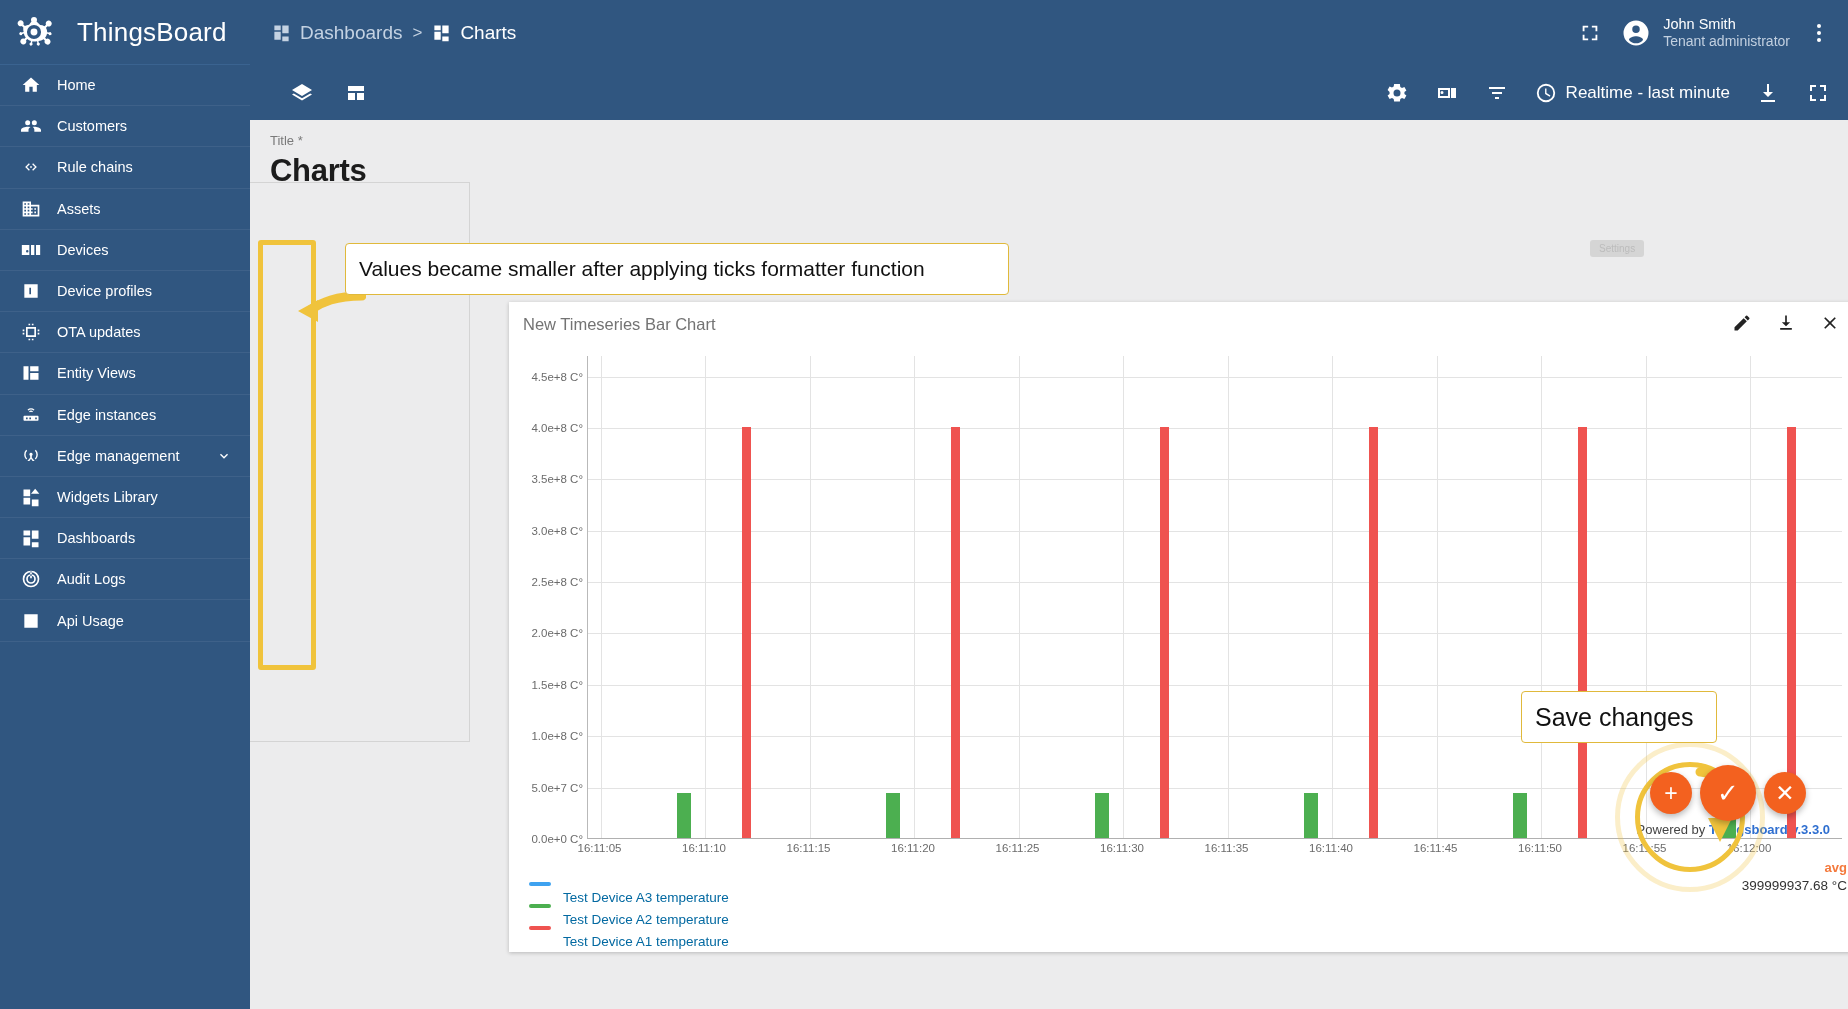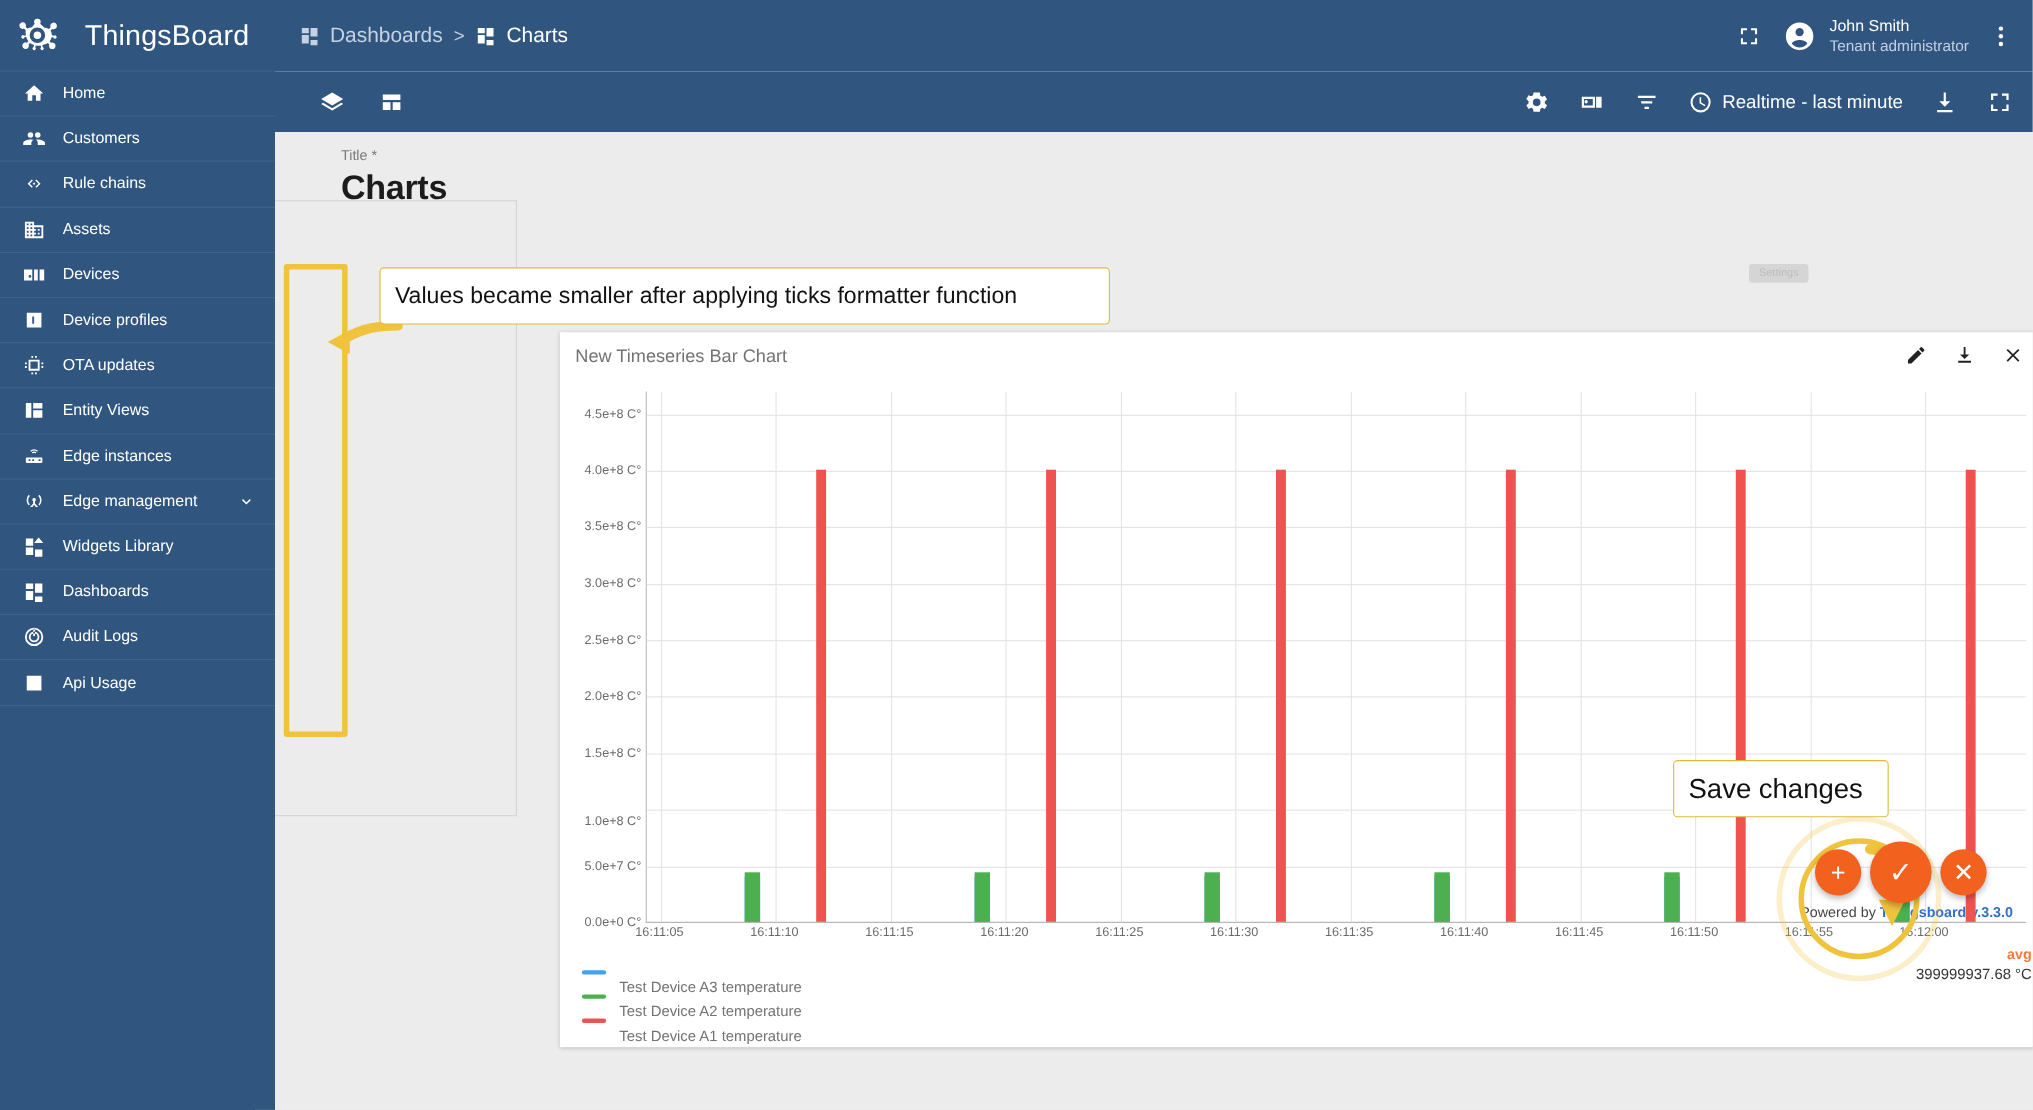--- a/index.html
+++ b/index.html
@@ -71,21 +71,21 @@
   }
   .tb2-left { display: flex; align-items: center; gap: 30px; }
   .tb2-right { display: flex; align-items: center; gap: 26px; }
   .tb2-ic { width: 24px; height: 24px; cursor: pointer; }
   .tb2-ic svg { width: 24px; height: 24px; fill: #fff; }
   .timewin { display: flex; align-items: center; gap: 9px; cursor: pointer; font-size: 17px; }
   .timewin svg { width: 22px; height: 22px; fill: #fff; }
 
   .content { flex: 1; background: #ececed; position: relative; overflow: hidden; }
 
-  .title-block { padding: 13px 0 0 20px; margin-left: 40px; }
+  .title-block { padding: 13px 0 0 20px; }
   .title-label { font-size: 13px; color: #7a7a7a; }
   .title-value { font-size: 31px; font-weight: 700; color: #1c1c1c; margin-top: 5px; letter-spacing: -0.3px; }
 
   
   .widget {
     position: absolute; left: 259px; top: 182px;
     width: 1347px; height: 650px;
     background: #fff; box-shadow: 0 1px 4px rgba(0,0,0,0.22);
   }
   .widget-head { height: 44px; display: flex; align-items: center; padding: 0 14px 0 14px; }
@@ -103,21 +103,21 @@
   }
   .grid-h { position: absolute; left: 0; right: 0; height: 1px; background: #e3e3e3; }
   .grid-v { position: absolute; top: 0; bottom: 0; width: 1px; background: #e3e3e3; }
   .bar { position: absolute; bottom: 0; }
   .x-axis { position: absolute; left: 78px; right: 14px; top: 496px; height: 20px; }
   .x-tick { position: absolute; transform: translateX(-50%); font-size: 11.5px; color: #6b6b6b; white-space: nowrap; }
 
   .legend { position: absolute; left: 20px; top: 529px; }
   .legend-row { display: flex; align-items: center; gap: 12px; height: 18px; margin-bottom: 4px; }
   .legend-swatch { width: 22px; height: 4px; border-radius: 2px; }
-  .legend-text { font-size: 13.5px; color: #737373; margin-top: 27px; }
+  .legend-text { font-size: 13.5px; color: #0369a1; margin-top: 27px; }
 
   .avg-box { position: absolute; right: 9px; top: 514px; text-align: right; }
   .avg-label { font-size: 13px; color: #f4793c; font-weight: 700; }
   .avg-value { font-size: 13.5px; color: #333; margin-top: 3px; }
 
   
   .hl-rect {
     position: absolute; border: 5px solid #f0c33c; border-radius: 3px;
     pointer-events: none;
   }
@@ -424,21 +424,21 @@
                   <path d="M19 6.4 17.6 5 12 10.6 6.4 5 5 6.4 10.6 12 5 17.6 6.4 19 12 13.4 17.6 19 19 17.6 13.4 12z"></path>
                 </svg>
             </span>
           </span>
         </div>
 
         <div class="plot-wrap">
           <div class="y-axis" id="yaxis">
               <div class="y-tick" style="top: 483px;">0.0e+0 C°</div>
               <div class="y-tick" style="top: 431.617px;">5.0e+7 C°</div>
-              <div class="y-tick" style="top: 380.234px; margin-top: 11px;">1.0e+8 C°</div>
+              <div class="y-tick" style="top: 380.234px;">1.0e+8 C°</div>
               <div class="y-tick" style="top: 328.851px;">1.5e+8 C°</div>
               <div class="y-tick" style="top: 277.468px;">2.0e+8 C°</div>
               <div class="y-tick" style="top: 226.085px;">2.5e+8 C°</div>
               <div class="y-tick" style="top: 174.702px;">3.0e+8 C°</div>
               <div class="y-tick" style="top: 123.319px;">3.5e+8 C°</div>
               <div class="y-tick" style="top: 71.9362px;">4.0e+8 C°</div>
               <div class="y-tick" style="top: 20.5532px;">4.5e+8 C°</div>
             </div>
           <div class="plot" id="plot">
               <div class="grid-h" style="top: 431.617px;"></div>

